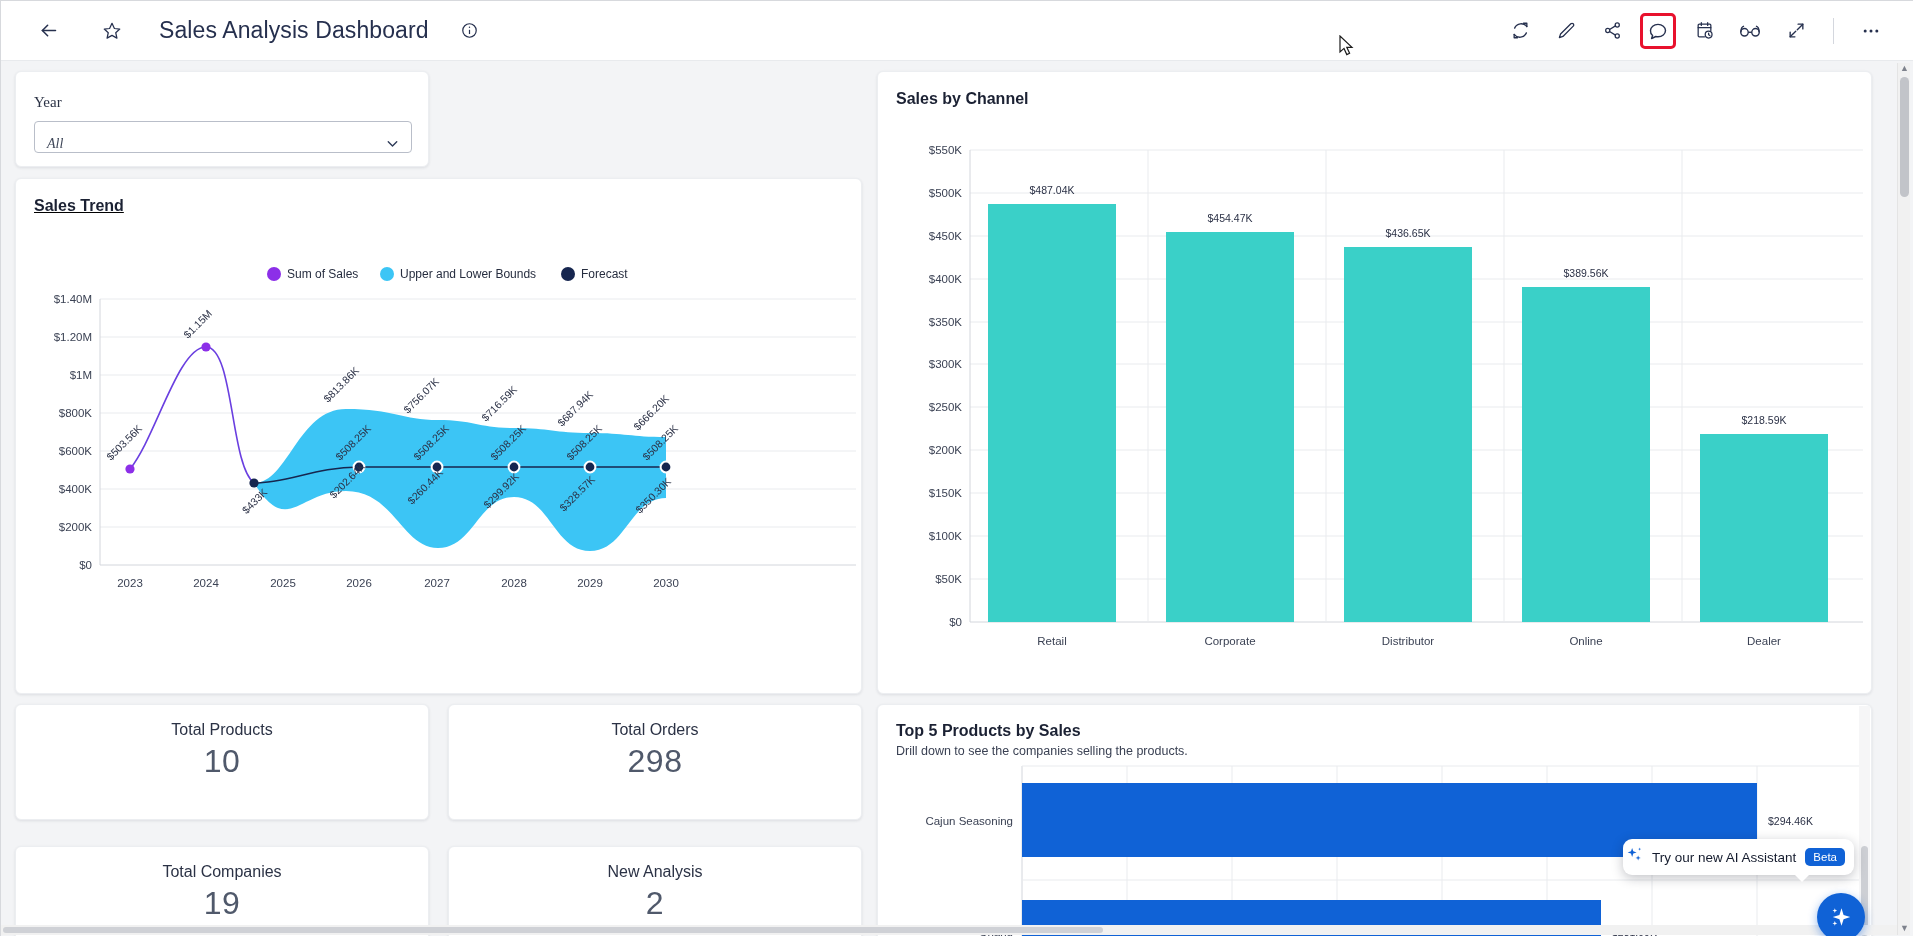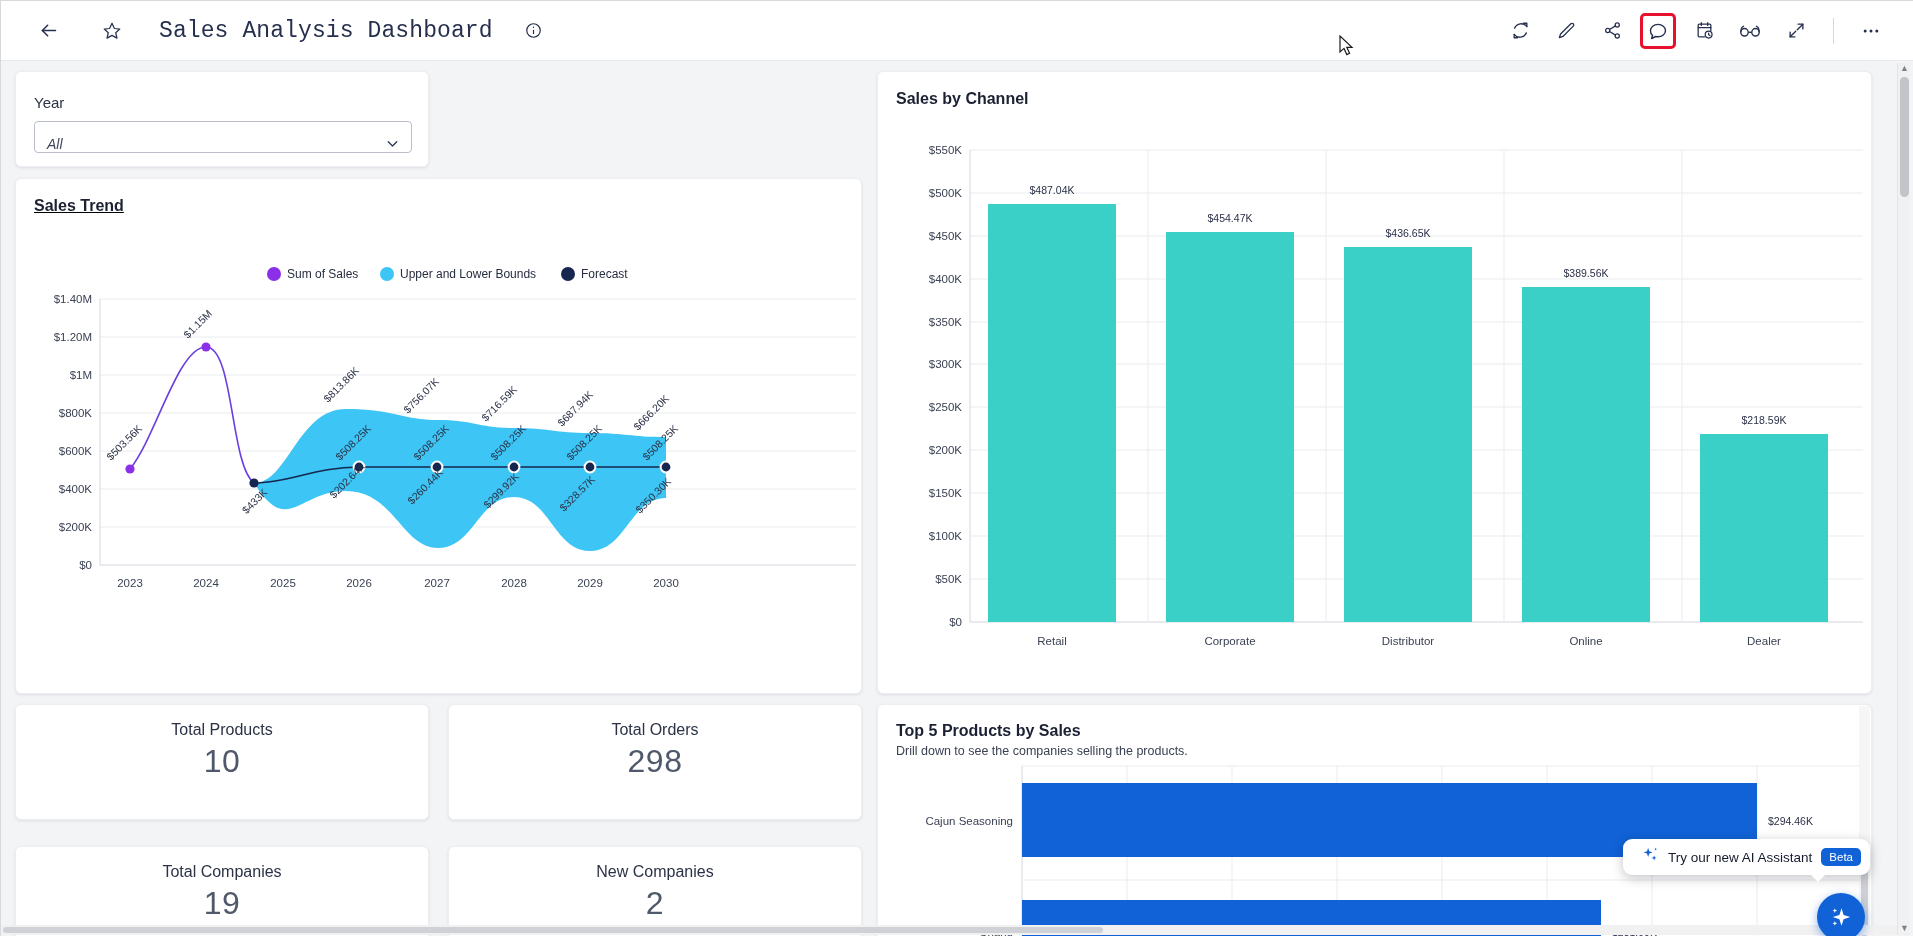--- a/index.html
+++ b/index.html
@@ -19,21 +19,21 @@
   
   .header {
     position: absolute; top: 0; left: 0;
     width: 1913px; height: 60px;
     background: #ffffff;
     display: flex; align-items: center;
     padding: 0 28px 0 30px;
     border-bottom: 1px solid #e8eaed;
     z-index: 20;
   }
-  .hdr-left { display: flex; align-items: center; gap: 30px; font-family: Liberation Mono, monospace; }
+  .hdr-left { display: flex; align-items: center; gap: 30px; }
   .icon-btn {
     width: 34px; height: 34px;
     display: flex; align-items: center; justify-content: center;
     color: #26304e; cursor: pointer; border-radius: 4px;
   }
   .page-title {
     font-size: 23px; color: #26304e; font-weight: 400;
     letter-spacing: .1px; white-space: nowrap;
   }
   .hdr-right {
@@ -100,21 +100,21 @@
   .axline { stroke: #d3d6dc; stroke-width: 1; }
 
   
   .ai-tip {
     position: absolute;
     background: #fff;
     border-radius: 9px;
     box-shadow: 0 3px 12px rgba(18,24,40,.26);
     height: 36px;
     display: flex; align-items: center; gap: 9px;
-    padding: 0 9px 0 18px;
+    padding: 0 9px 0 2px;
     z-index: 30;
   }
   .ai-tip-text { font-size: 13.5px; color: #141b2d; white-space: nowrap; }
   .beta {
     background: #1062d6; color: #fff; font-size: 11.5px;
     border-radius: 5px; padding: 3px 8px; font-weight: 500;
   }
   .ai-tip:after {
     content: ""; position: absolute; bottom: -7px; right: 44px;
     width: 0; height: 0;
@@ -252,21 +252,21 @@
       </div>
     </div>
   </div>
 
   <svg class="cursor-arrow" width="16" height="22" viewBox="0 0 16 22">
     <path d="M1 1 L1 17 L5 13.4 L7.8 19.6 L10.6 18.3 L7.8 12.3 L13 12.3 Z" fill="#ffffff" stroke="#1b1b1b" stroke-width="1.2"></path>
   </svg>
 
   <div class="canvas">
 
-    <div class="card" style="left:14px; top:10px; width:414px; height:96px;">
+    <div class="card" style="left:14px; top:10px; width:414px; height:96px;font-family:Liberation Serif, serif;">
       <div class="filter-label">Year</div>
       <div class="select">
         <span class="val">All</span>
         <span class="chev">
           <svg width="17" height="17" viewBox="0 0 24 24" fill="none" stroke="currentColor" stroke-width="1.9" stroke-linecap="round" stroke-linejoin="round">
               <polyline points="6 9.5 12 15.5 18 9.5"></polyline>
             </svg>
         </span>
       </div>
     </div>
@@ -384,21 +384,21 @@
       </div>
     </div>
     <div class="card" style="left:14px; top:785px; width:414px; height:116px;">
       <div class="kpi">
         <div class="kpi-title">Total Companies</div>
         <div class="kpi-value">19</div>
       </div>
     </div>
     <div class="card" style="left:447px; top:785px; width:414px; height:116px;">
       <div class="kpi">
-        <div class="kpi-title">New Companies</div>
+        <div class="kpi-title">New Analysis</div>
         <div class="kpi-value">2</div>
       </div>
     </div>
 
     <div class="card" style="left:876px; top:10px; width:995px; height:623px;">
       <div style="padding:18px 13px 0 18px;">
         <div class="panel-title">Sales by Channel</div>
       </div>
       <svg width="993" height="578" viewBox="0 0 993 578">
 

